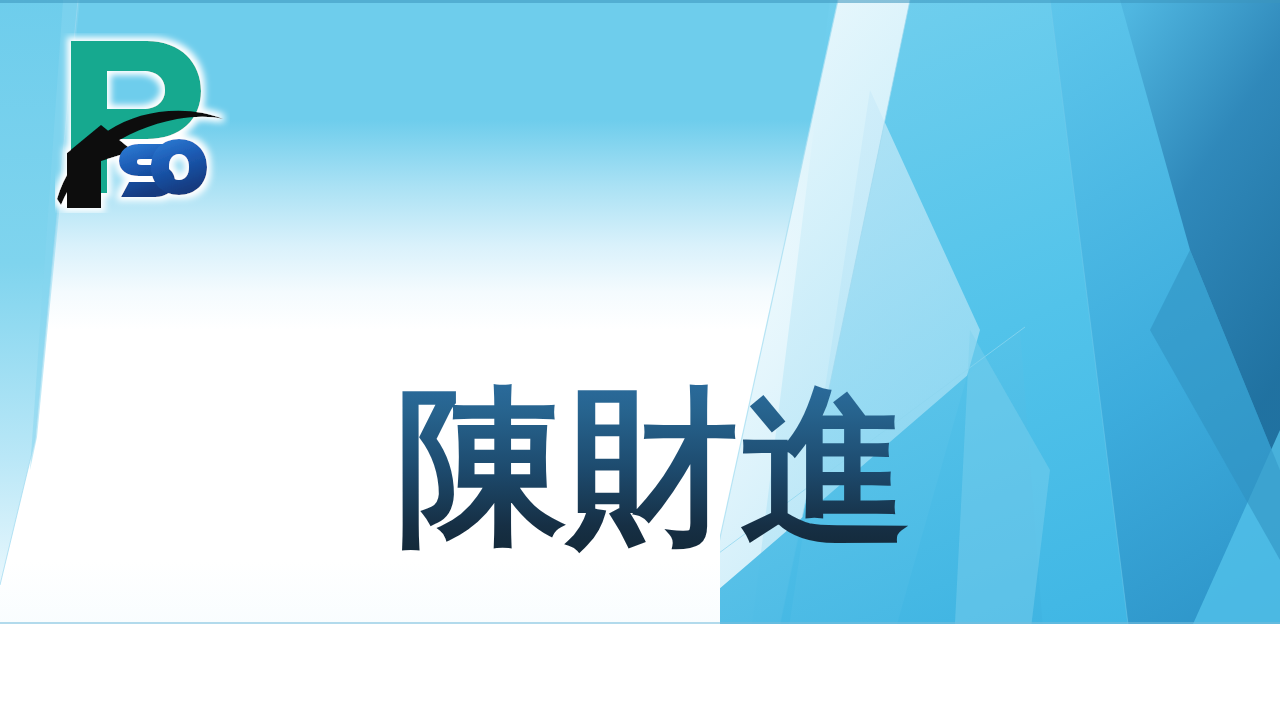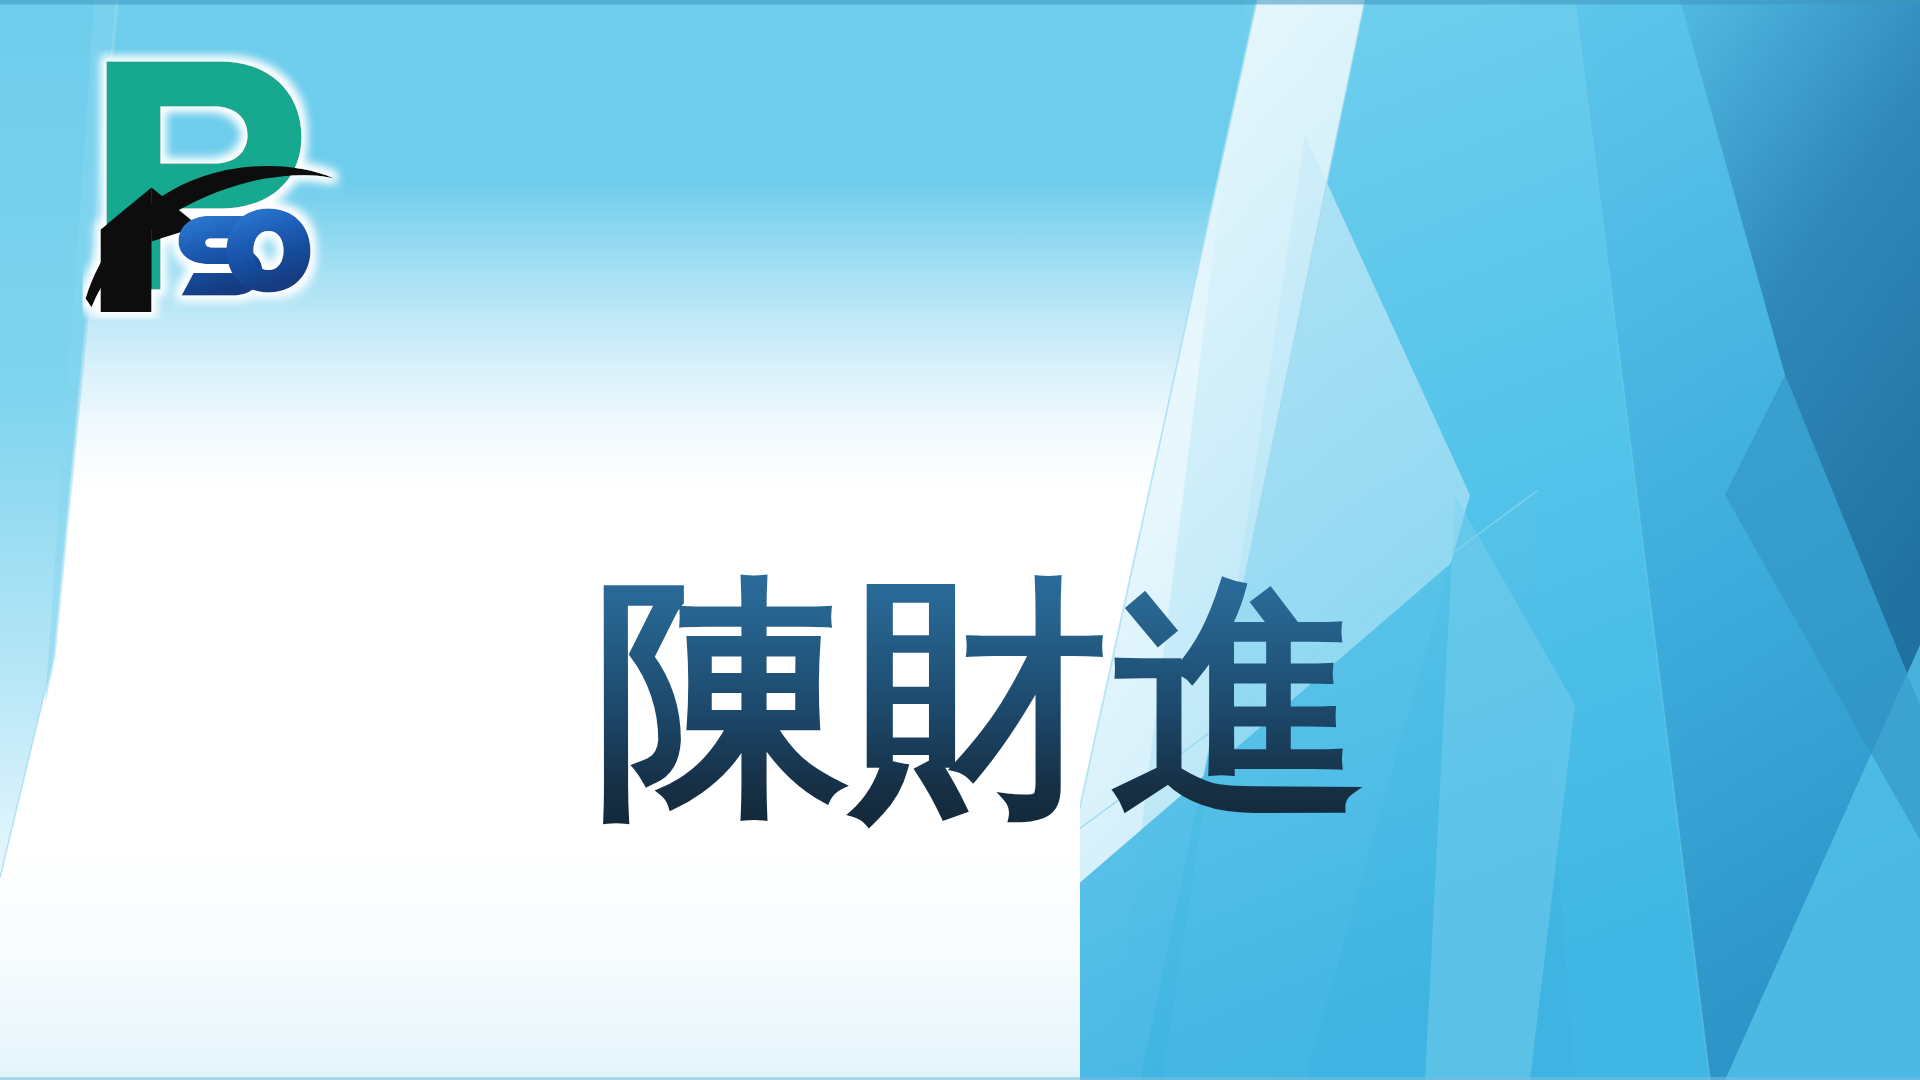--- a/index.html
+++ b/index.html
@@ -8,21 +8,21 @@
     padding: 0;
     background: #ffffff;
   }
   body {
     font-family: "DejaVu Sans", "Liberation Sans", sans-serif;
   }
 
   .slide {
     position: relative;
     width: 1280px;
-    height: 720px;
+    height: 624px;
     overflow: hidden;
     background: #ffffff;
     box-sizing: border-box;
   }
 
   
   .bg-base {
     position: absolute;
     inset: 0;
     background: linear-gradient(to bottom,

